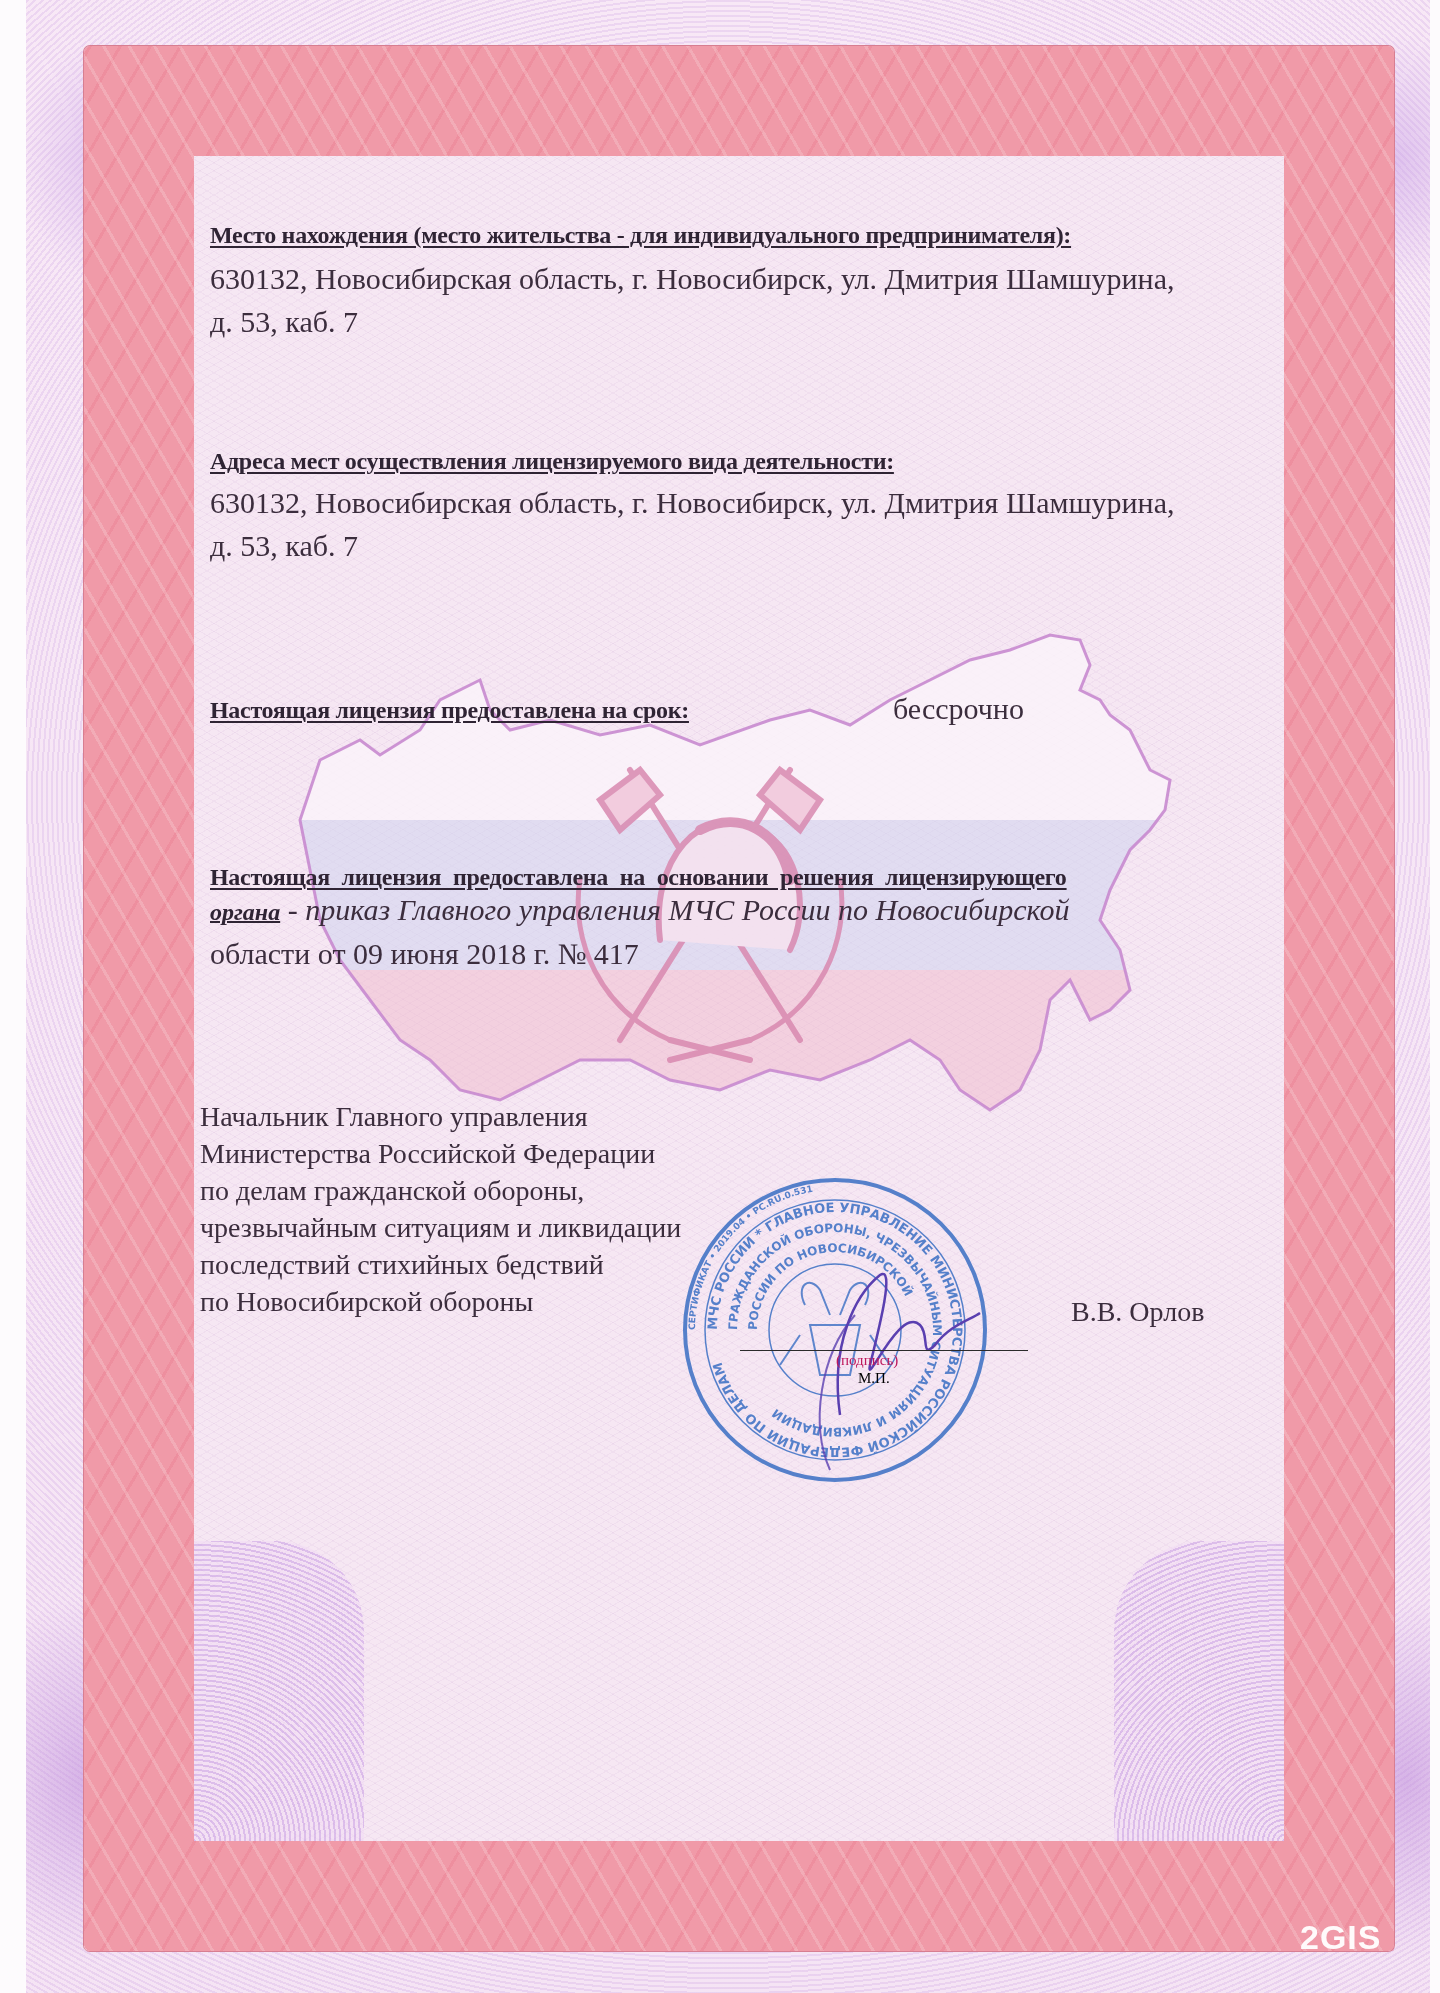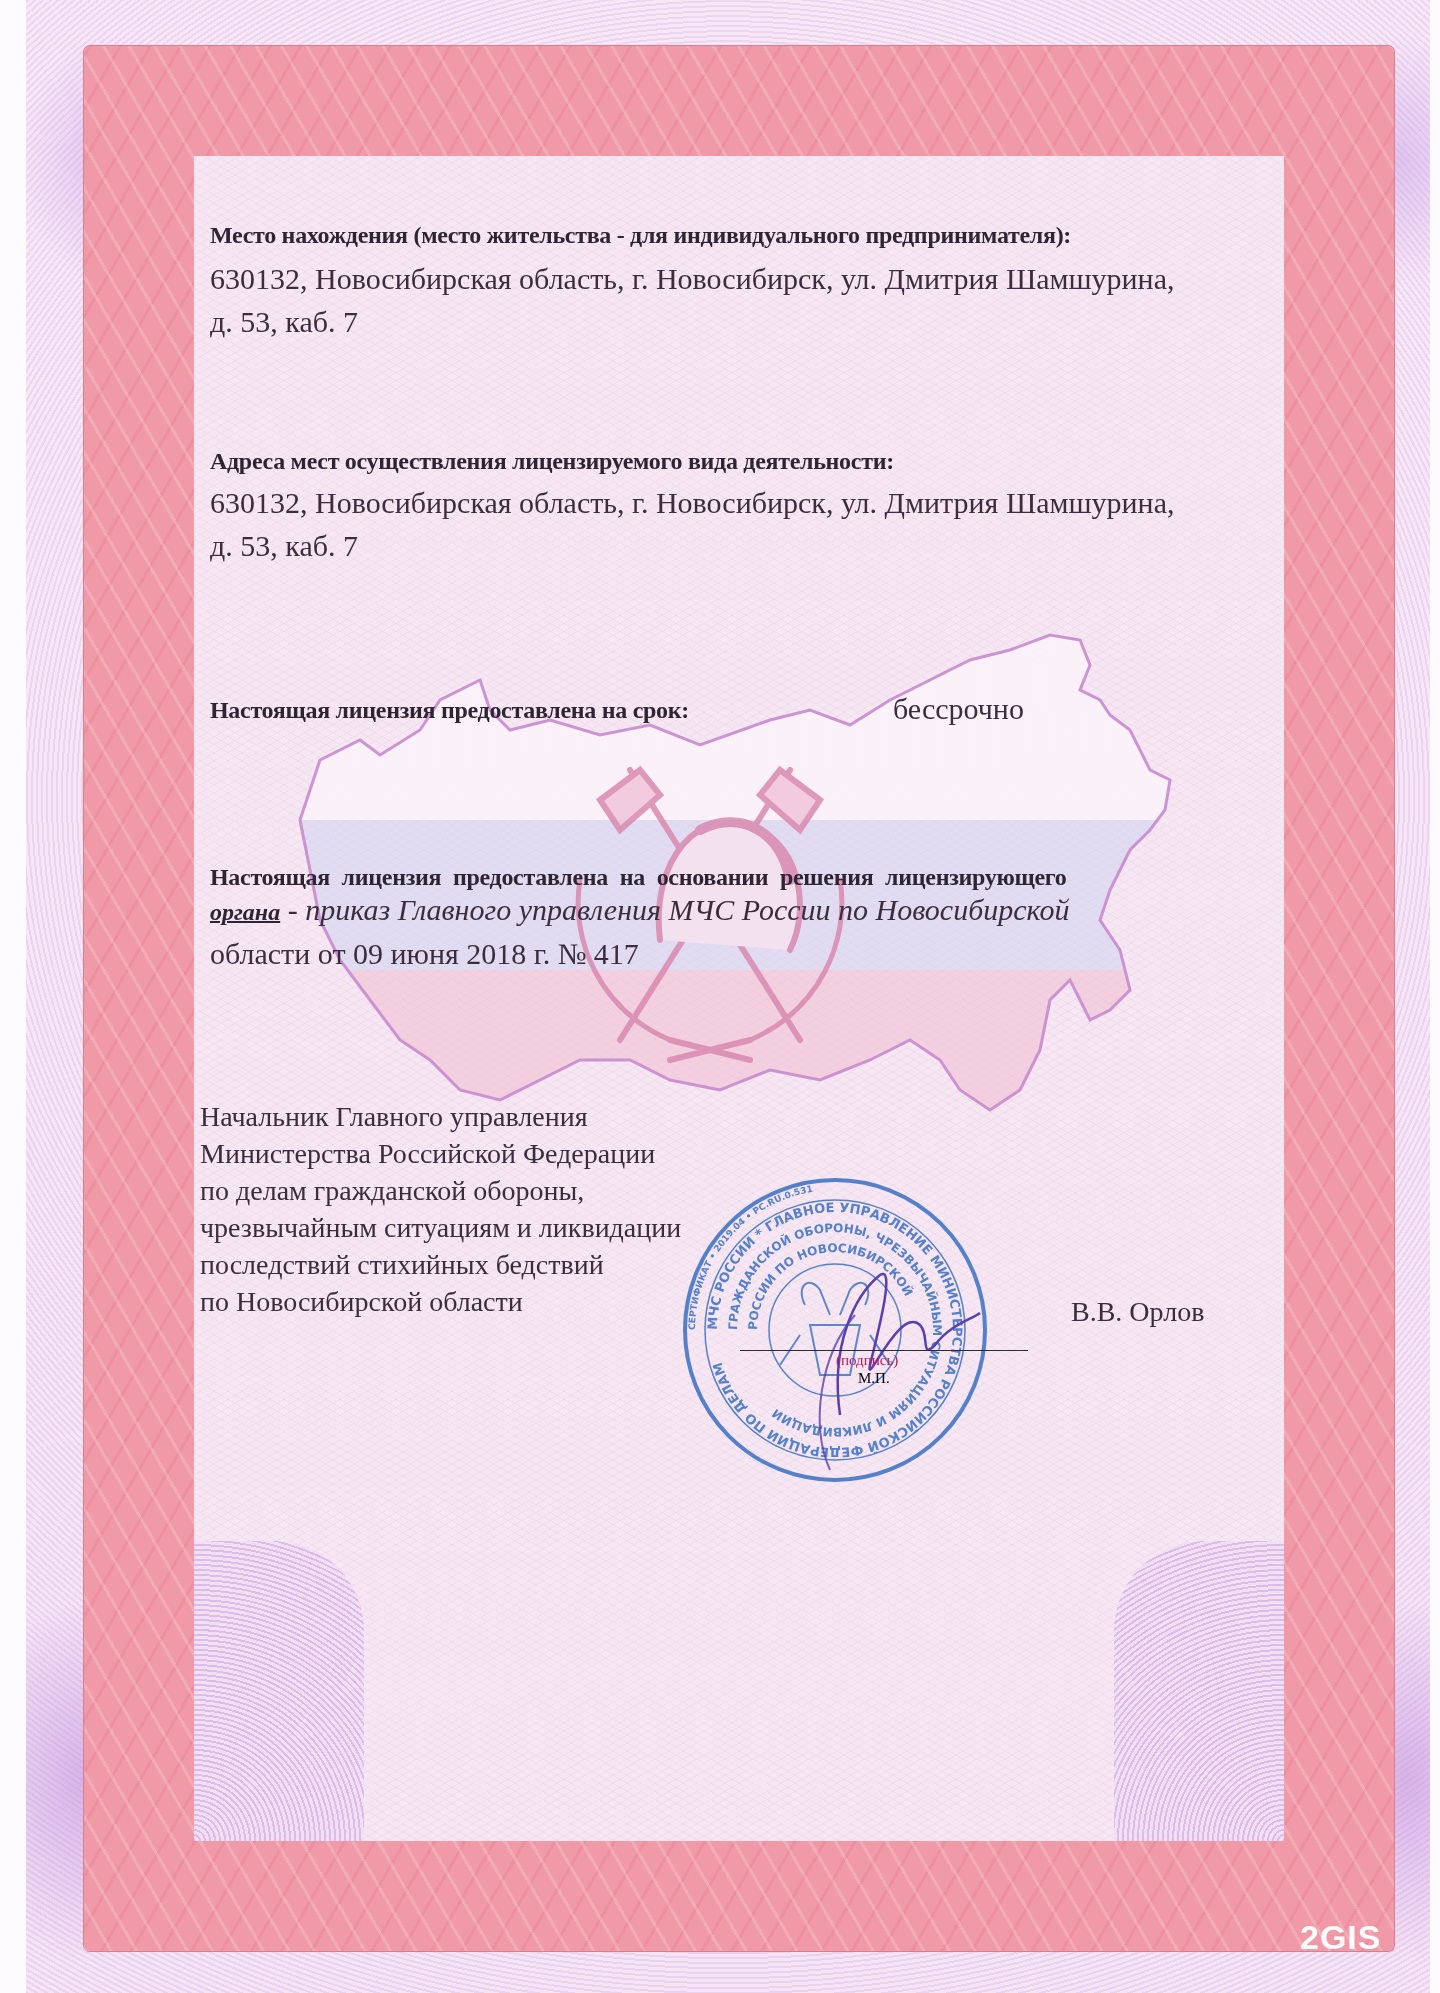--- a/index.html
+++ b/index.html
@@ -51,21 +51,21 @@
   .corner-deco {
     position: absolute; width: 170px; height: 300px;
     background: repeating-radial-gradient(circle at 0 100%, rgba(190,140,225,0.45) 0 2px, rgba(240,215,245,0.4) 2px 5px);
     border-radius: 0 90px 0 0;
   }
   .map-svg { position: absolute; left: 250px; top: 620px; width: 1000px; height: 520px; }
   .emblem-svg { position: absolute; left: 540px; top: 740px; width: 340px; height: 340px; }
   .stamp-svg { position: absolute; left: 680px; top: 1175px; width: 310px; height: 310px; }
 
   .section-head {
-    position: absolute; font-weight: bold; font-size: 24px; 
+    position: absolute; font-weight: bold; font-size: 24px; text-decoration: underline;
     text-decoration-thickness: 2px; text-underline-offset: 3px;
     color: #2f2434; letter-spacing: -0.3px; transform-origin: left center;
   }
   .body-text {
     position: absolute; font-size: 30px; line-height: 44px; color: #3b2d3d;
     transform-origin: left top;
   }
   .signer {
     position: absolute; left: 200px; top: 1098px;
     font-size: 28px; line-height: 37px; color: #3b2d3d;
@@ -138,21 +138,21 @@
     <span style="font-weight:bold; font-size:24px; text-decoration:underline; text-decoration-thickness:2px; color:#2f2434;">органа</span><span> - приказ Главного управления МЧС России по Новосибирской</span>
   </div>
   <div class="body-text nowrap" style="left:210px; top:932px;">области от 09 июня 2018 г. № 417</div>
 
   <div class="signer">
     <div>Начальник Главного управления</div>
     <div>Министерства Российской Федерации</div>
     <div>по делам гражданской обороны,</div>
     <div>чрезвычайным ситуациям и ликвидации</div>
     <div>последствий стихийных бедствий</div>
-    <div>по Новосибирской области</div>
+    <div>по Новосибирской обороны</div>
   </div>
 
   <svg class="stamp-svg" viewBox="0 0 310 310">
     <defs>
       <path id="ring1" d="M155 155 m-140 0 a140 140 0 1 1 280 0 a140 140 0 1 1 -280 0"></path>
       <path id="ring2" d="M155 155 m-118 0 a118 118 0 1 1 236 0 a118 118 0 1 1 -236 0"></path>
       <path id="ring3" d="M155 155 m-98 0 a98 98 0 1 1 196 0 a98 98 0 1 1 -196 0"></path>
       <path id="ring4" d="M155 155 m-78 0 a78 78 0 1 1 156 0 a78 78 0 1 1 -156 0"></path>
     </defs>
     <g fill="none" stroke="#3a6fc4" opacity="0.85">

